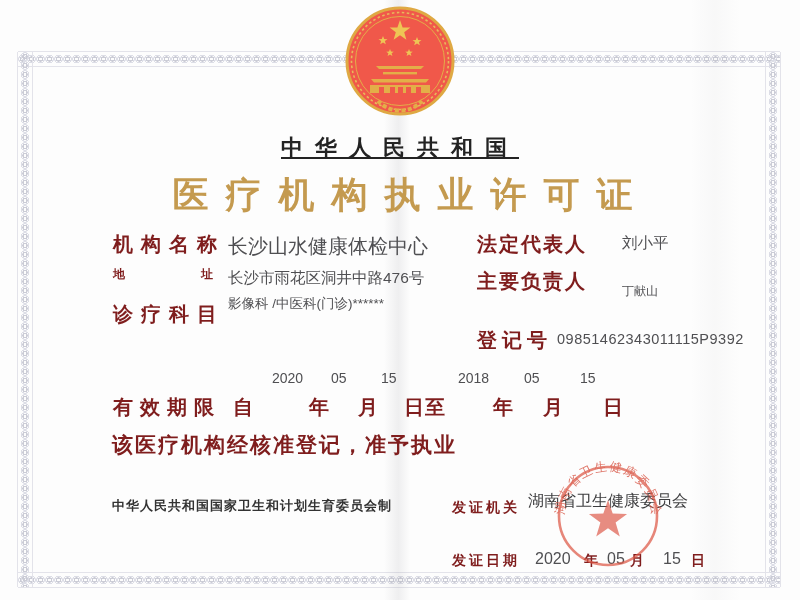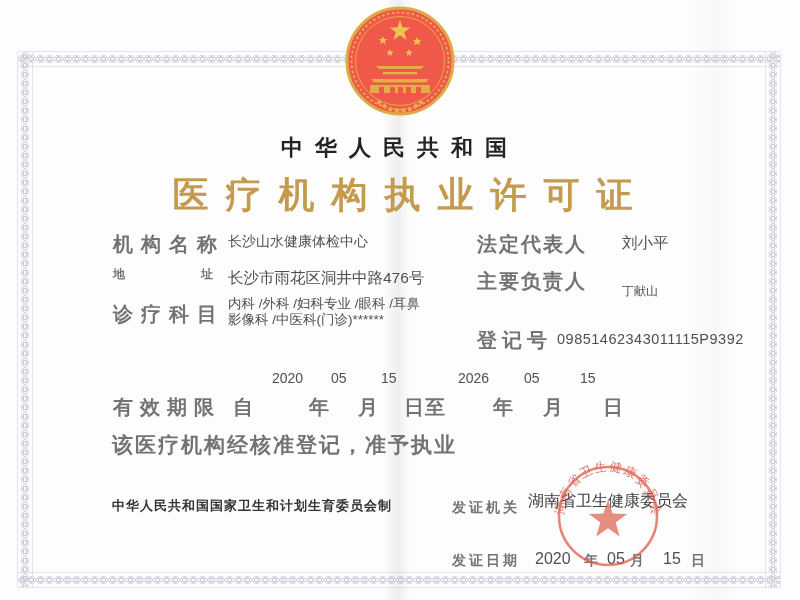--- a/index.html
+++ b/index.html
@@ -14,27 +14,28 @@
     position:absolute;
     background-image:
       radial-gradient(circle 4px at 50% 50%, rgba(255,255,255,0) 0 1.4px, #cbccd6 1.5px 2.6px, rgba(255,255,255,0) 2.8px),
       radial-gradient(circle 5px at 50% 50%, rgba(255,255,255,0) 0 3.2px, #dcdde6 3.3px 4.2px, rgba(255,255,255,0) 4.4px);
   }
   .frame-h{height:14px;background-size:9px 14px, 9px 14px;box-shadow:0 1px 0 #e3e3ea, 0 -1px 0 #e3e3ea;}
   .frame-v{width:14px;background-size:14px 9px, 14px 9px;box-shadow:1px 0 0 #e3e3ea, -1px 0 0 #e3e3ea;}
   .crease{position:absolute;top:0;height:600px;pointer-events:none;}
   .lbl{
     font-family:"Liberation Serif", serif;
-    font-weight:700;color:#737373;white-space:nowrap;
+    font-weight:700;color:#7f1d1d;white-space:nowrap;
   }
   .val{color:#4f4f52;white-space:nowrap;}
   .country{
     left:0;top:133px;width:800px;text-align:center;
     font-size:22px;font-weight:700;letter-spacing:12px;color:#232323;
     font-family:"Liberation Serif", serif;
+    text-decoration:underline;
   }
   .main-title{
     left:11px;top:171px;width:800px;text-align:center;
     font-size:36px;font-weight:700;letter-spacing:17px;color:#c49a4f;
     font-family:"Liberation Serif", serif;white-space:nowrap;
   }
   .subjects-line{white-space:nowrap;color:#4f4f52;font-size:13.5px;line-height:15.5px;}
   .seal-wrap{left:548px;top:456px;width:120px;height:120px;opacity:.85;}
 </style>
 </head>
@@ -72,44 +73,43 @@
     <rect x="73" y="81" width="5" height="6" fill="#f0584a"></rect>
 
     <path d="M35 95 A30 30 0 0 0 79 95" fill="none" stroke="#e3ae48" stroke-width="4" stroke-dasharray="4,2.5"></path>
   </svg>
 </div>
 
 <div class="abs country">中华人民共和国</div>
 <div class="abs main-title">医疗机构执业许可证</div>
 
 <div class="abs lbl" style="left:113px;top:231px;font-size:20px;letter-spacing:8px;">机构名称</div>
-<div class="abs val" style="left:228px;top:233px;font-size:14px;">长沙山水健康体检中心</div>
+<div class="abs val" style="left:228px;top:233px;font-size:20px;">长沙山水健康体检中心</div>
 
 <div class="abs lbl" style="left:477px;top:231px;font-size:20px;letter-spacing:2px;">法定代表人</div>
 <div class="abs val" style="left:622px;top:233px;font-size:15.5px;">刘小平</div>
 
 <div class="abs lbl" style="left:113px;top:266px;font-size:12px;letter-spacing:76px;">地址</div>
 <div class="abs val" style="left:228px;top:268px;font-size:15.5px;">长沙市雨花区洞井中路476号</div>
 
 <div class="abs lbl" style="left:477px;top:268px;font-size:20px;letter-spacing:2px;">主要负责人</div>
 <div class="abs val" style="left:622px;top:283px;font-size:12px;">丁献山</div>
 
 <div class="abs lbl" style="left:113px;top:301px;font-size:20px;letter-spacing:8px;">诊疗科目</div>
 <div class="abs" style="left:228px;top:296px;">
-  <div class="subjects-line">内科  /外科  /妇科专业  /眼科  /耳鼻</div>
   <div class="subjects-line">影像科  /中医科(门诊)******</div>
 </div>
 
 <div class="abs lbl" style="left:477px;top:327px;font-size:20px;letter-spacing:5px;">登记号</div>
 <div class="abs val" style="left:557px;top:331px;font-size:14.5px;letter-spacing:.5px;">09851462343011115P9392</div>
 
 <div class="abs val" style="left:272px;top:370px;font-size:14px;">2020</div>
 <div class="abs val" style="left:331px;top:370px;font-size:14px;">05</div>
 <div class="abs val" style="left:381px;top:370px;font-size:14px;">15</div>
-<div class="abs val" style="left:458px;top:370px;font-size:14px;">2026</div>
+<div class="abs val" style="left:458px;top:370px;font-size:14px;">2018</div>
 <div class="abs val" style="left:524px;top:370px;font-size:14px;">05</div>
 <div class="abs val" style="left:580px;top:370px;font-size:14px;">15</div>
 
 <div class="abs lbl" style="left:113px;top:394px;font-size:20px;letter-spacing:7px;">有效期限</div>
 <div class="abs lbl" style="left:233px;top:394px;font-size:20px;">自</div>
 <div class="abs lbl" style="left:309px;top:394px;font-size:20px;">年</div>
 <div class="abs lbl" style="left:358px;top:394px;font-size:20px;">月</div>
 <div class="abs lbl" style="left:404px;top:394px;font-size:20px;">日</div>
 <div class="abs lbl" style="left:425px;top:394px;font-size:20px;">至</div>
 <div class="abs lbl" style="left:493px;top:394px;font-size:20px;">年</div>

